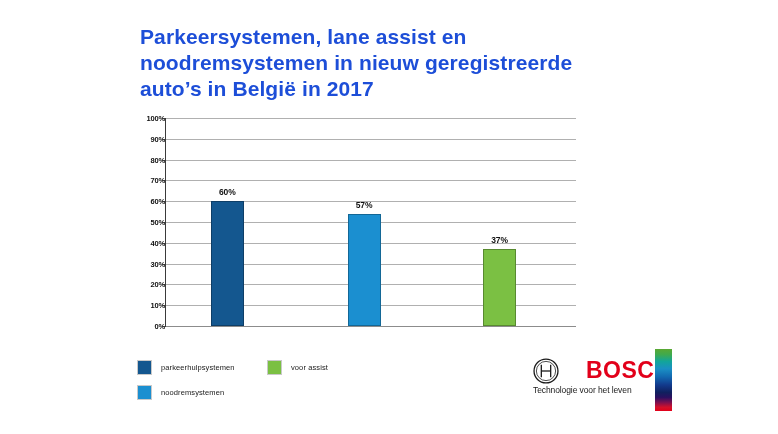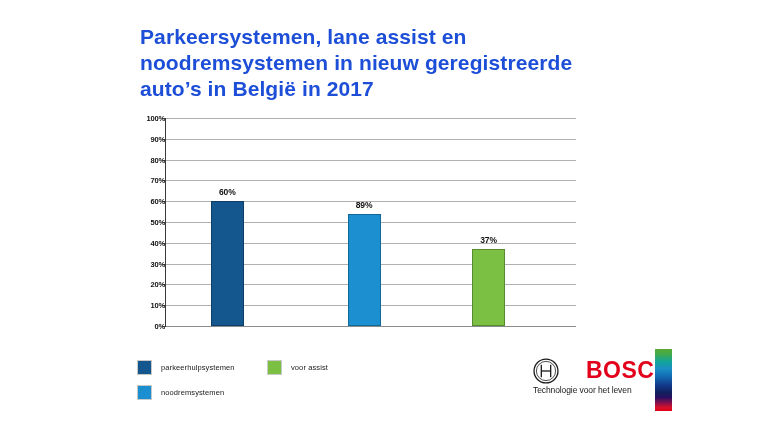--- a/index.html
+++ b/index.html
@@ -252,23 +252,23 @@
       <div class="tick-stub" style="top: 208px;"></div>
     </div>
 
   <div id="bars-layer">
       <div class="bar-group" style="left: 45.8333px; width: 33px;">
         <div class="bar" style="height: 124.8px; background-color: rgb(20, 87, 143);"></div>
         <div class="bar-value" style="top: 69.2px;">60%</div>
       </div>
       <div class="bar-group" style="left: 182.5px; width: 33px;">
         <div class="bar" style="height: 112.32px; background-color: rgb(27, 143, 208);"></div>
-        <div class="bar-value" style="top: 81.68px;">89%</div>
+        <div class="bar-value" style="top: 81.68px;">57%</div>
       </div>
-      <div class="bar-group" style="left: 307px; width: 33px; margin-top: 40px;">
+      <div class="bar-group" style="left: 318px; width: 33px; margin-top: 40px;">
         <div class="bar" style="height: 76.96px; background-color: rgb(123, 192, 67);"></div>
         <div class="bar-value" style="top: 117.04px;">37%</div>
       </div>
     </div>
 
 </div>
 
 <div id="legend">
 
   <div class="legend-item" id="legend-item-0">

